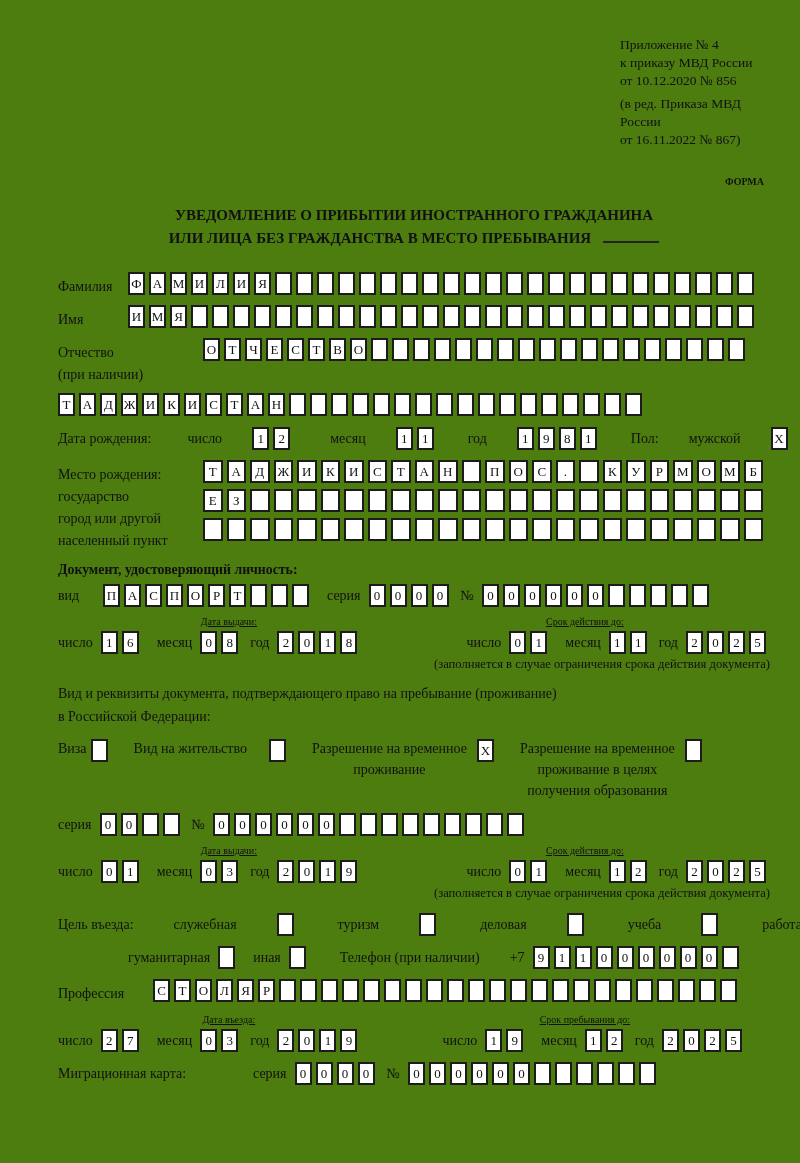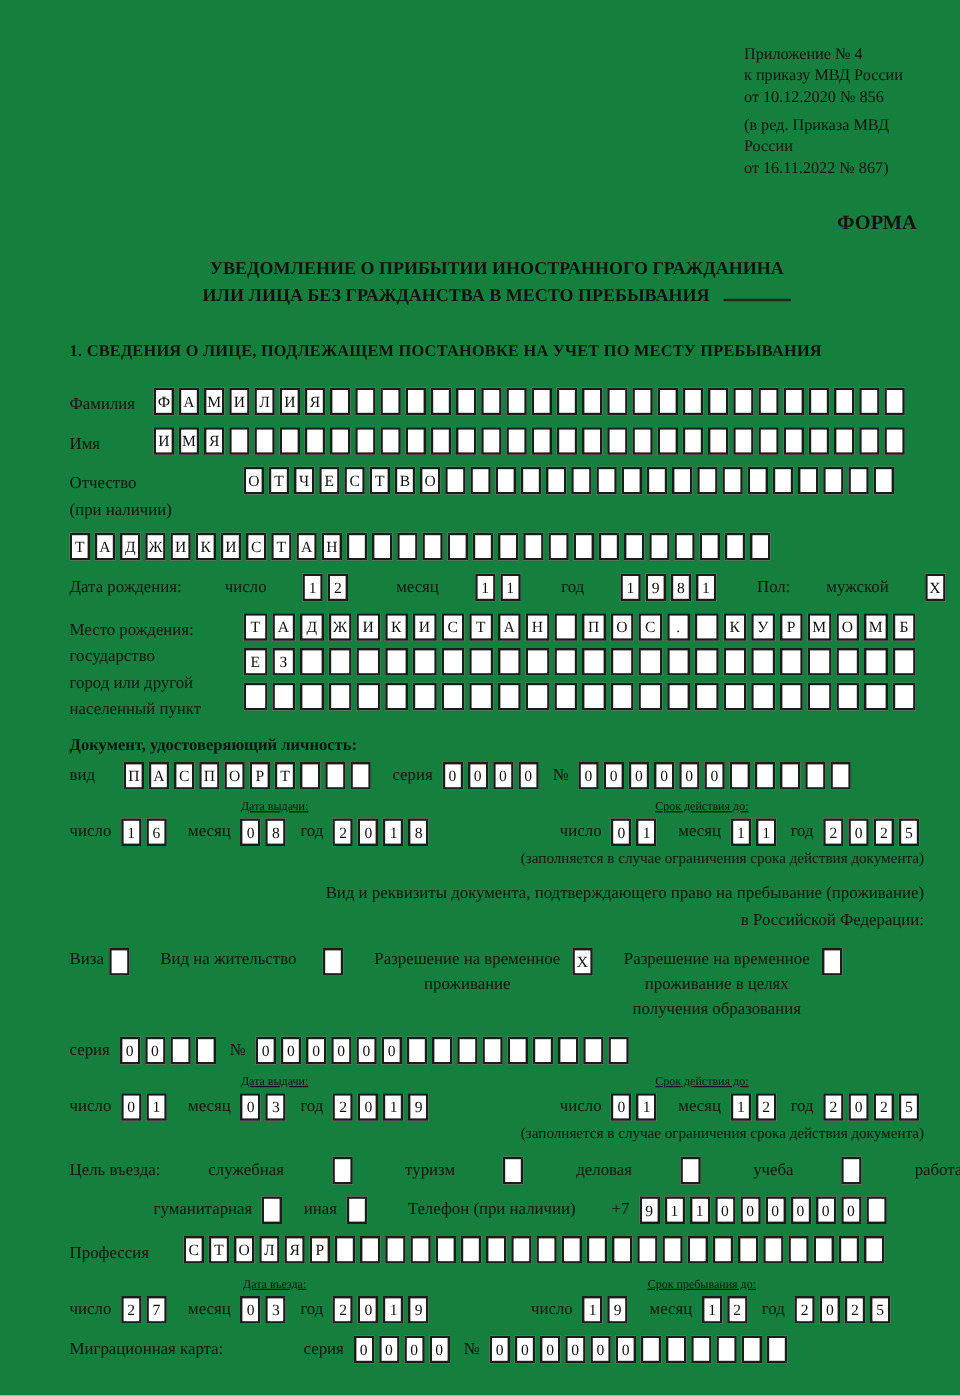--- a/index.html
+++ b/index.html
@@ -1,25 +1,25 @@
 <!DOCTYPE html>
 <html><head>
 <meta charset="utf-8">
 <style>
   * { box-sizing: border-box; margin: 0; padding: 0; }
   html,body { background:#e8e8e8; }
   body { font-family: "Liberation Serif", serif; color:#111; }
   .page {
-    width: 800px; height: 1163px; background:#15803d; margin:0 auto;
+    width: 800px; height: 1163px; background:#4d7c0f; margin:0 auto;
     padding: 36px 30px 10px 58px; overflow:hidden; position:relative;
   }
   
   .hdr { margin-left: 562px; font-size: 13.5px; line-height: 18px; }
   .hdr-sub { margin-top: 5px; }
-  .forma { text-align: right; margin: 27px 6px 0 0; font-weight: bold; font-size: 17px; }
+  .forma { text-align: right; margin: 27px 6px 0 0; font-weight: bold; font-size: 10px; }
   
   .title { text-align: center; font-weight: bold; font-size: 15px; line-height: 23px; margin-top: 17px; }
   .blank { display:inline-block; width: 56px; border-bottom: 2.5px solid #222; height: 13px; margin-left: 12px; }
   .sect { font-weight: bold; font-size: 13.6px; margin-top: 26px; letter-spacing: 0.2px; }
   
   .frow { display:flex; align-items:flex-start; margin-top: 7px; }
   .irow { display:flex; align-items:flex-start; margin-top: 8px; flex-wrap: nowrap; }
   .lbl { flex:none; font-size: 14px; padding-top: 4px; line-height: 22px; }
   .w70 { width:70px; } .w145 { width:145px; } .w120 { width:120px; }
   .w95 { width:95px; }
@@ -40,21 +40,21 @@
   .dcol-l { width: 48%; } .dcol-r { width: 52%; }
   .dhead { text-align:center; font-size: 10px; text-decoration: underline; }
   .dline { display:flex; margin-top: 4px; align-items:flex-start; }
   .note { text-align:right; font-size: 12.6px; margin-top: 3px; }
   .gap14 { margin-left:14px; } .gap8 { margin-left:8px; } .gap22 { margin-left:22px; }
   .gap30 { margin-left:30px; } .gap45 { margin-left:45px; }
   
   .vrow { display:flex; margin-top: 10px; align-items:flex-start; }
   .vtext { font-size:14px; text-align:center; line-height: 21px; }
   .vbox { margin-left: 10px; padding-top:1px; }
-  .para { font-size: 14px; margin-top: 10px; line-height: 23px; text-align: right; }
+  .para { font-size: 14px; margin-top: 10px; line-height: 23px; }
 </style>
 </head>
 <body>
 
 <div class="page">
 
   <div class="hdr">
     <div>Приложение № 4</div>
     <div>к приказу МВД России</div>
     <div>от 10.12.2020 № 856</div>
@@ -65,21 +65,20 @@
   </div>
   <div class="forma">ФОРМА</div>
 
   <div class="title">
     <div>УВЕДОМЛЕНИЕ О ПРИБЫТИИ ИНОСТРАННОГО ГРАЖДАНИНА</div>
     <div>
       <span>ИЛИ ЛИЦА БЕЗ ГРАЖДАНСТВА В МЕСТО ПРЕБЫВАНИЯ</span><span class="blank"></span>
     </div>
   </div>
 
-  <div class="sect">1. СВЕДЕНИЯ О ЛИЦЕ, ПОДЛЕЖАЩЕМ ПОСТАНОВКЕ НА УЧЕТ ПО МЕСТУ ПРЕБЫВАНИЯ</div>
 
   <div class="frow" style="margin-top:22px;">
     <div class="lbl w70">Фамилия</div>
     <div class="cells">
         <span class="cb">Ф</span>
         <span class="cb">А</span>
         <span class="cb">М</span>
         <span class="cb">И</span>
         <span class="cb">Л</span>
         <span class="cb">И</span>

